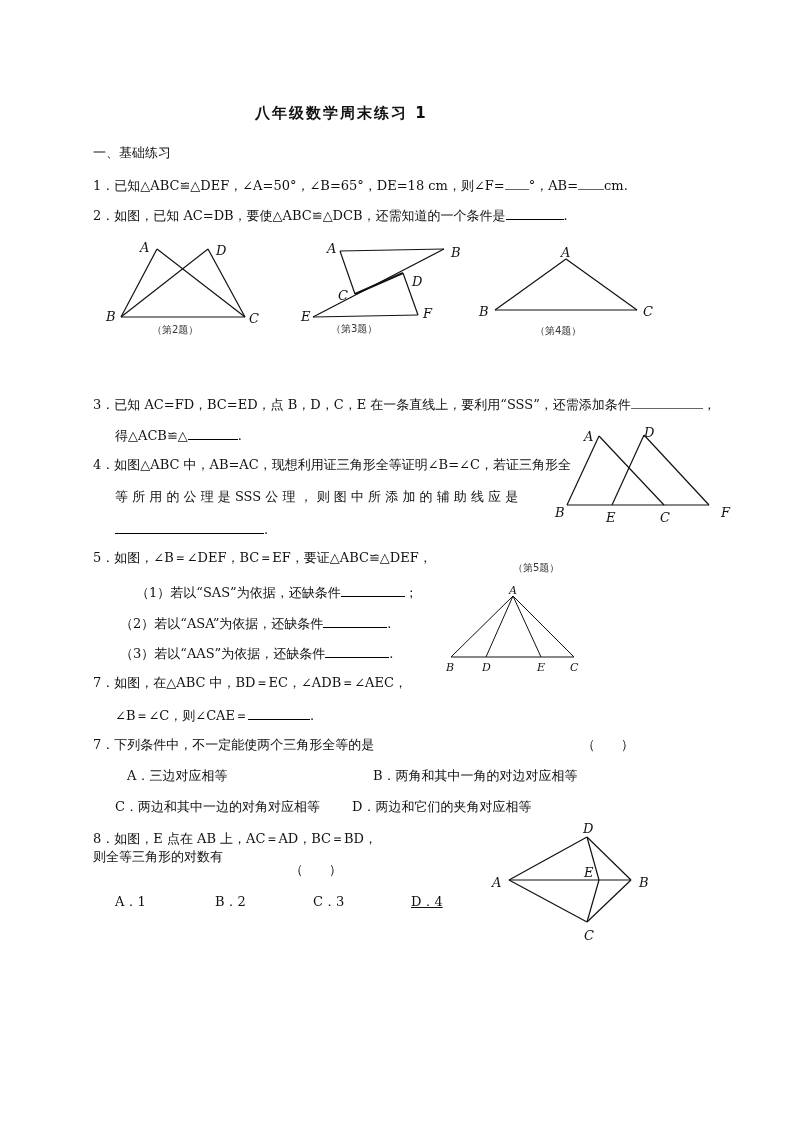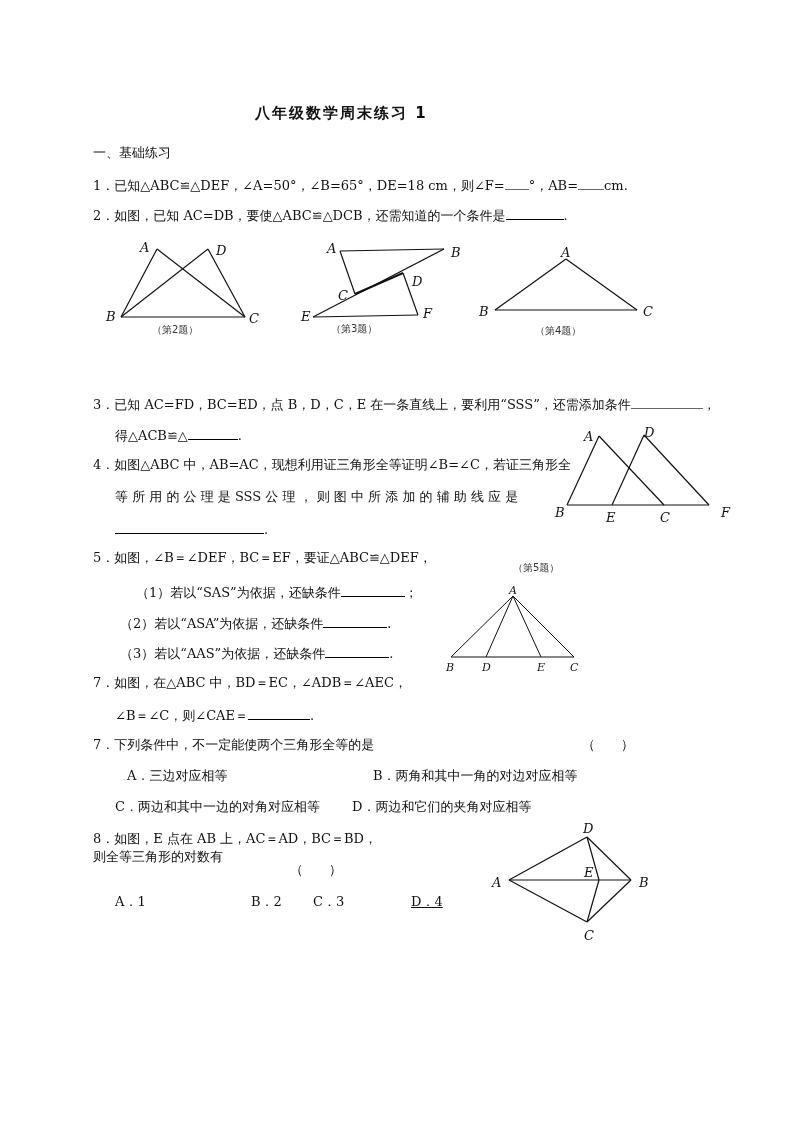--- a/index.html
+++ b/index.html
@@ -144,15 +144,15 @@
 <div class="t" style="left:582px;top:738px;">（　　）</div>
 <div class="t" style="left:115px;top:769px;margin-left:12px;">A．三边对应相等</div>
 <div class="t" style="left:373px;top:769px;">B．两角和其中一角的对边对应相等</div>
 <div class="t" style="left:115px;top:800px;">C．两边和其中一边的对角对应相等</div>
 <div class="t" style="left:352px;top:800px;">D．两边和它们的夹角对应相等</div>
 
 <div class="t" style="left:93px;top:832px;">8．如图，E 点在 AB 上，AC＝AD，BC＝BD，</div>
 <div class="t" style="left:93px;top:850px;">则全等三角形的对数有</div>
 <div class="t" style="left:290px;top:863px;">（　　）</div>
 <div class="t" style="left:115px;top:895px;">A．1</div>
-<div class="t" style="left:215px;top:895px;margin-left:36px;">B．2</div>
+<div class="t" style="left:215px;top:895px;">B．2</div>
 <div class="t" style="left:313px;top:895px;">C．3</div>
 <div class="t" style="left:411px;top:895px;text-decoration:underline;">D．4</div>
 
 </body></html>

